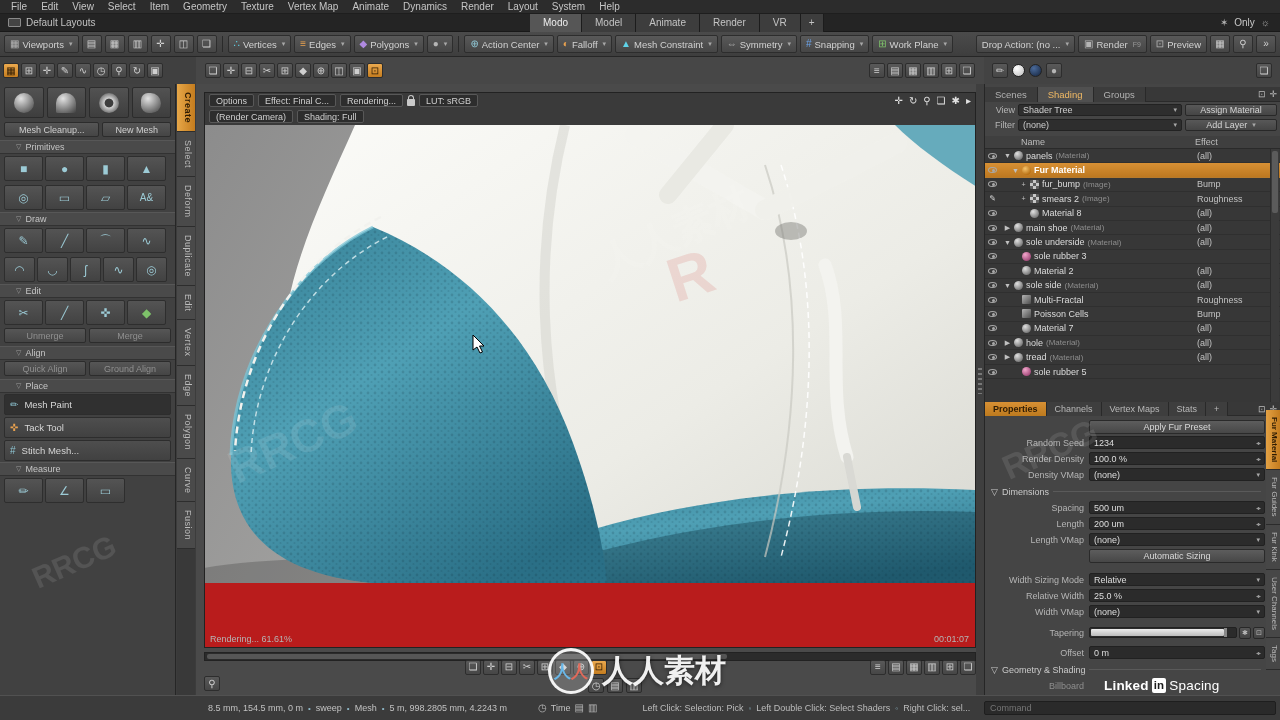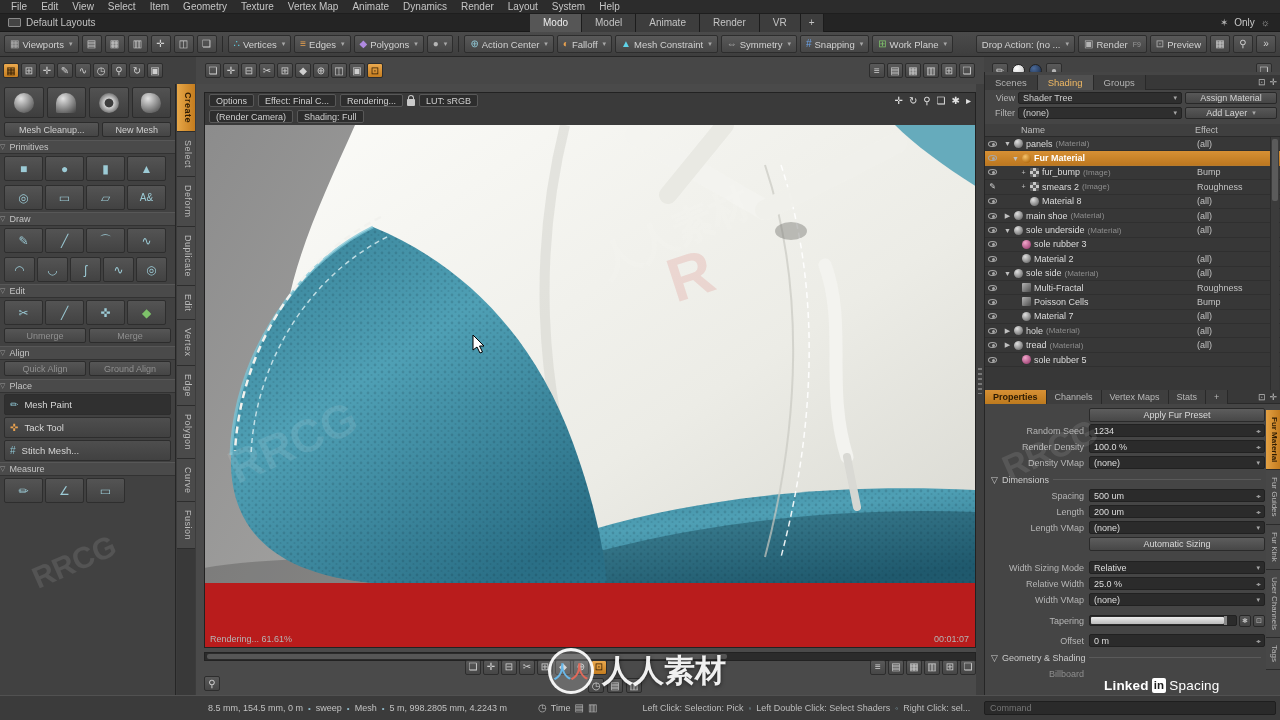--- a/index.html
+++ b/index.html
@@ -38,21 +38,21 @@
 .leftpanel{left:0;top:84px;width:176px;height:636px;background:#414141;border-right:1px solid #262626;display:flex;flex-direction:column;z-index:5;}
 .thumbs{display:flex;gap:3px;padding:3px 4px;}
 .thumb{width:40px;height:31px;background:linear-gradient(#525252,#3e3e3e);border:1px solid #2c2c2c;border-radius:2px;display:flex;align-items:center;justify-content:center;}
 .tball{width:20px;height:20px;border-radius:50%;background:radial-gradient(circle at 35% 28%,#e2e2e2,#6d6d6d 70%,#3d3d3d);}
 .tball.b2{border-radius:50% 50% 8% 8%;}
 .tball.b3{background:radial-gradient(circle at 50% 50%,#3e3e3e 28%,#cfcfcf 34%,#6d6d6d 75%);}
 .tball.b4{border-radius:40% 60% 55% 45%;}
 .lbtnrow{display:flex;gap:3px;padding:1px 4px 3px;}
 .lbtn{flex:1;height:15px;background:linear-gradient(#565656,#454545);border:1px solid #2c2c2c;border-radius:2px;font-size:9px;color:#d0d0d0;display:flex;align-items:center;justify-content:center;white-space:nowrap;}
 .lbtn.dim{color:#909090;}
-.sec{height:14px;background:#4a4a4a;border-top:1px solid #575757;border-bottom:1px solid #323232;display:flex;align-items:center;gap:4px;padding:0 0;font-size:9px;color:#c4c4c4;}
+.sec{height:14px;background:#4a4a4a;border-top:1px solid #575757;border-bottom:1px solid #323232;display:flex;align-items:center;gap:4px;padding:0 16px;font-size:9px;color:#c4c4c4;}
 .sec .tri{font-size:7px;color:#9a9a9a;}
 .icons-row{display:flex;gap:2px;padding:2px 4px;}
 .pbtn{width:39px;height:25px;background:linear-gradient(#545454,#424242);border:1px solid #2e2e2e;border-radius:2px;display:flex;align-items:center;justify-content:center;font-size:12px;color:#9ccbd6;}
 .pbtn.small{width:31px;}
 .placerow{display:flex;align-items:center;gap:6px;height:21px;margin:1px 4px;padding:0 5px;background:linear-gradient(#4e4e4e,#414141);border:1px solid #2d2d2d;border-radius:2px;font-size:9.5px;color:#d6d6d6;}
 .placerow.pressed{background:#303030;}
 
 .tooltabs{left:177px;top:84px;width:18px;height:636px;background:#393939;display:flex;flex-direction:column;z-index:5;}
 .vtab{writing-mode:vertical-rl;padding:8px 2px;background:#4a4a4a;border-bottom:1px solid #2d2d2d;font-size:9px;color:#bdbdbd;width:18px;text-align:center;letter-spacing:.5px;}
 .vtab.on{background:linear-gradient(90deg,#e7a748,#c47c1e);color:#2e1c04;font-weight:bold;}
@@ -71,21 +71,21 @@
 .progress{position:absolute;left:5px;bottom:3px;font-size:9px;color:#b5b5b5;}
 .rtime{position:absolute;right:6px;bottom:3px;font-size:9px;color:#b5b5b5;}
 .rwscroll{position:absolute;left:8px;top:568px;width:772px;height:9px;background:#2b2b2b;border:1px solid #222;}
 .rwthumb{position:absolute;left:2px;top:1px;width:520px;height:5px;background:#565656;border-radius:2px;}
 .cbot{position:absolute;left:0;top:572px;width:788px;height:22px;display:flex;align-items:center;padding:0 8px;gap:2px;}
 .cbot .grpC{margin-left:auto;display:flex;gap:2px;}
 .cbot .grpR{margin-left:auto;display:flex;gap:2px;}
 .cmisc{position:absolute;left:392px;top:594px;display:flex;gap:3px;}
 .maglone{position:absolute;left:8px;top:592px;}
 
-.rightpanel{left:984px;top:72px;width:296px;height:636px;background:#454545;border-left:1px solid #262626;z-index:5;}
+.rightpanel{left:984px;top:84px;width:296px;height:636px;background:#454545;border-left:1px solid #262626;z-index:5;}
 .rp-tabs{position:absolute;left:0;top:3px;width:296px;height:15px;display:flex;align-items:center;background:#383838;border-bottom:1px solid #2a2a2a;}
 .rptab{padding:0 10px;height:15px;line-height:15px;font-size:9.5px;color:#b2b2b2;background:#3c3c3c;border-right:1px solid #292929;}
 .rptab.on{background:#505050;color:#f0b964;}
 .rp-corner{margin-left:auto;display:flex;gap:4px;padding-right:4px;font-size:9px;color:#bbb;}
 .rprow{position:absolute;left:0;width:296px;height:14px;display:flex;align-items:center;gap:3px;padding:0 4px;}
 .rplabel{width:26px;font-size:9px;color:#b5b5b5;text-align:right;}
 .rpdd{flex:1;height:12px;background:#2e2e2e;border:1px solid #222;border-radius:2px;font-size:9px;color:#cecece;display:flex;align-items:center;padding:0 4px;gap:3px;}
 .rpdd .dd{margin-left:auto;}
 .rpbtn{width:92px;height:12px;background:linear-gradient(#585858,#454545);border:1px solid #282828;border-radius:2px;font-size:9px;color:#d5d5d5;display:flex;align-items:center;justify-content:center;gap:3px;}
 .colhead{position:absolute;left:0;top:52px;width:296px;height:13px;background:#3f3f3f;border-bottom:1px solid #2a2a2a;display:flex;align-items:center;font-size:9px;color:#bcbcbc;}

